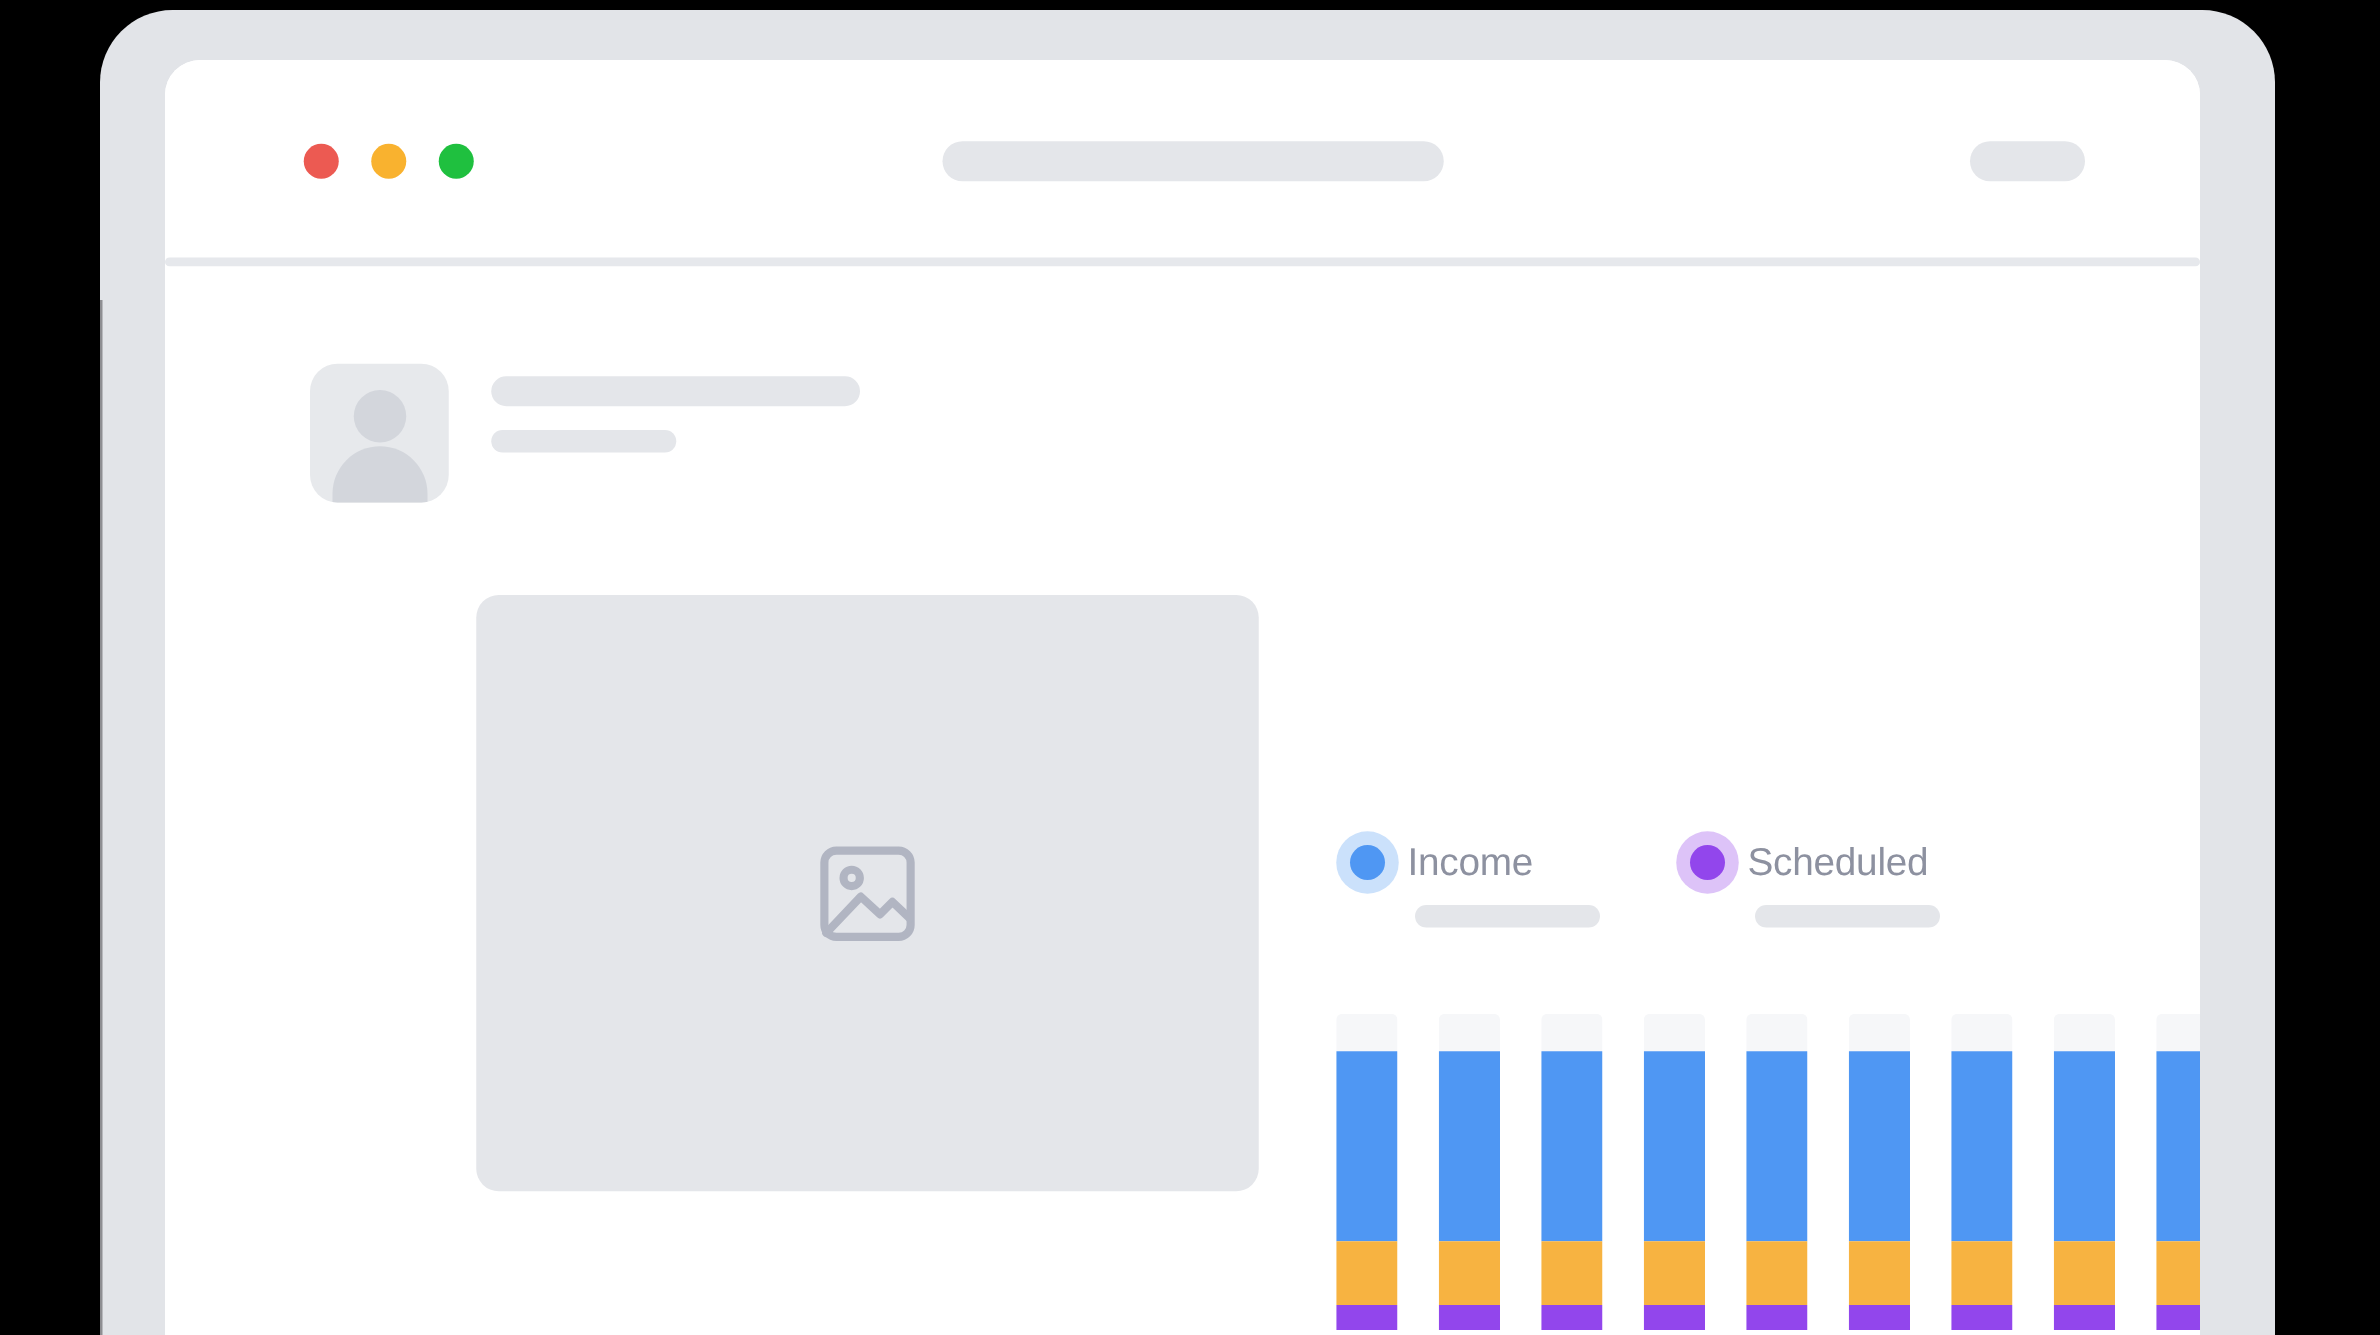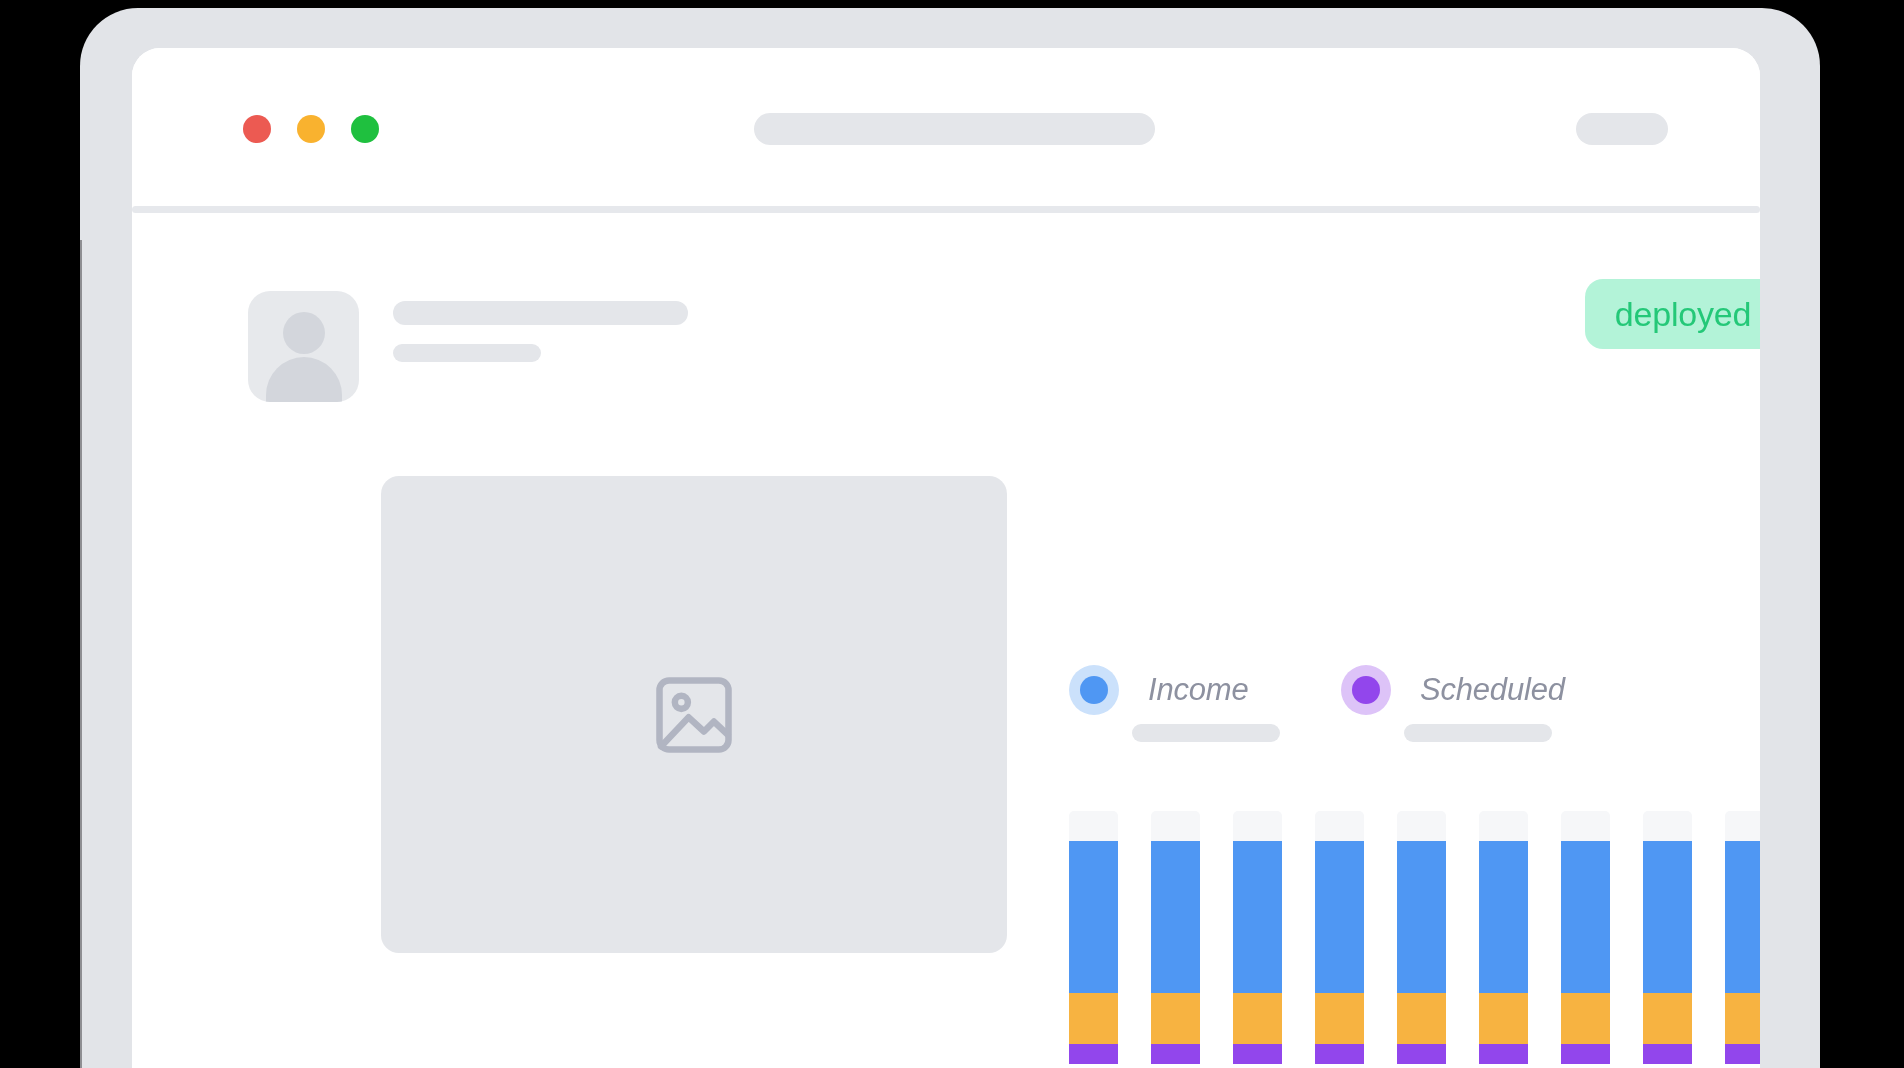--- a/index.html
+++ b/index.html
@@ -135,26 +135,25 @@
   .legend-item.i1 { margin-left: 58px; }
   .legend-item.i2 { margin-left: 61px; }
   .legend-top { display: flex; align-items: center; }
   .legend-marker {
     width: 50px; height: 50px; border-radius: 50%;
     display: flex; align-items: center; justify-content: center;
     flex: none;
   }
   .legend-marker i { display:block; width: 28px; height: 28px; border-radius: 50%; }
   .legend-label {
-    margin-left: 29px;
+    margin-left: 7px;
     font-size: 31px;
     color: #8d91a0;
     white-space: nowrap;
     letter-spacing: -0.2px;
-    font-style: italic;
   }
   .legend-sk { margin-top: 9px; margin-left: 63px; width: 148px; height: 18px; }
 
   
   .bars { position: absolute; left: 0px; top: 146px; display: flex; }
   .bar-col { width: 49px; margin-right: 33px; display: flex; flex-direction: column; align-items: center; }
   .bar-col:last-child { margin-right: 0; }
   .bar-stack {
     width: 49px; height: 253px;
     display: flex; flex-direction: column; justify-content: flex-end;
@@ -188,23 +187,20 @@
 
       <div class="profile-row">
         <div class="avatar">
           <span class="avatar-head"></span>
           <span class="avatar-body"></span>
         </div>
         <div class="sk name-line"></div>
         <div class="sk sub-line"></div>
       </div>
 
-      <div class="deployed-badge">
-        <span>deployed</span>
-      </div>
 
       <div class="image-card">
         <svg class="image-icon" viewBox="0 0 24 24" fill="none" stroke="#b1b5c2" stroke-width="1.7" stroke-linecap="round" stroke-linejoin="round">
           <rect x="3" y="3" width="18" height="18" rx="2.5"></rect>
           <circle cx="8.7" cy="8.7" r="1.7"></circle>
           <path d="M3.4 20.2 L10.6 12.6 L14.6 16.3 L17.2 13.7 L20.8 17.1"></path>
         </svg>
       </div>
 
       <div class="chart-block">

